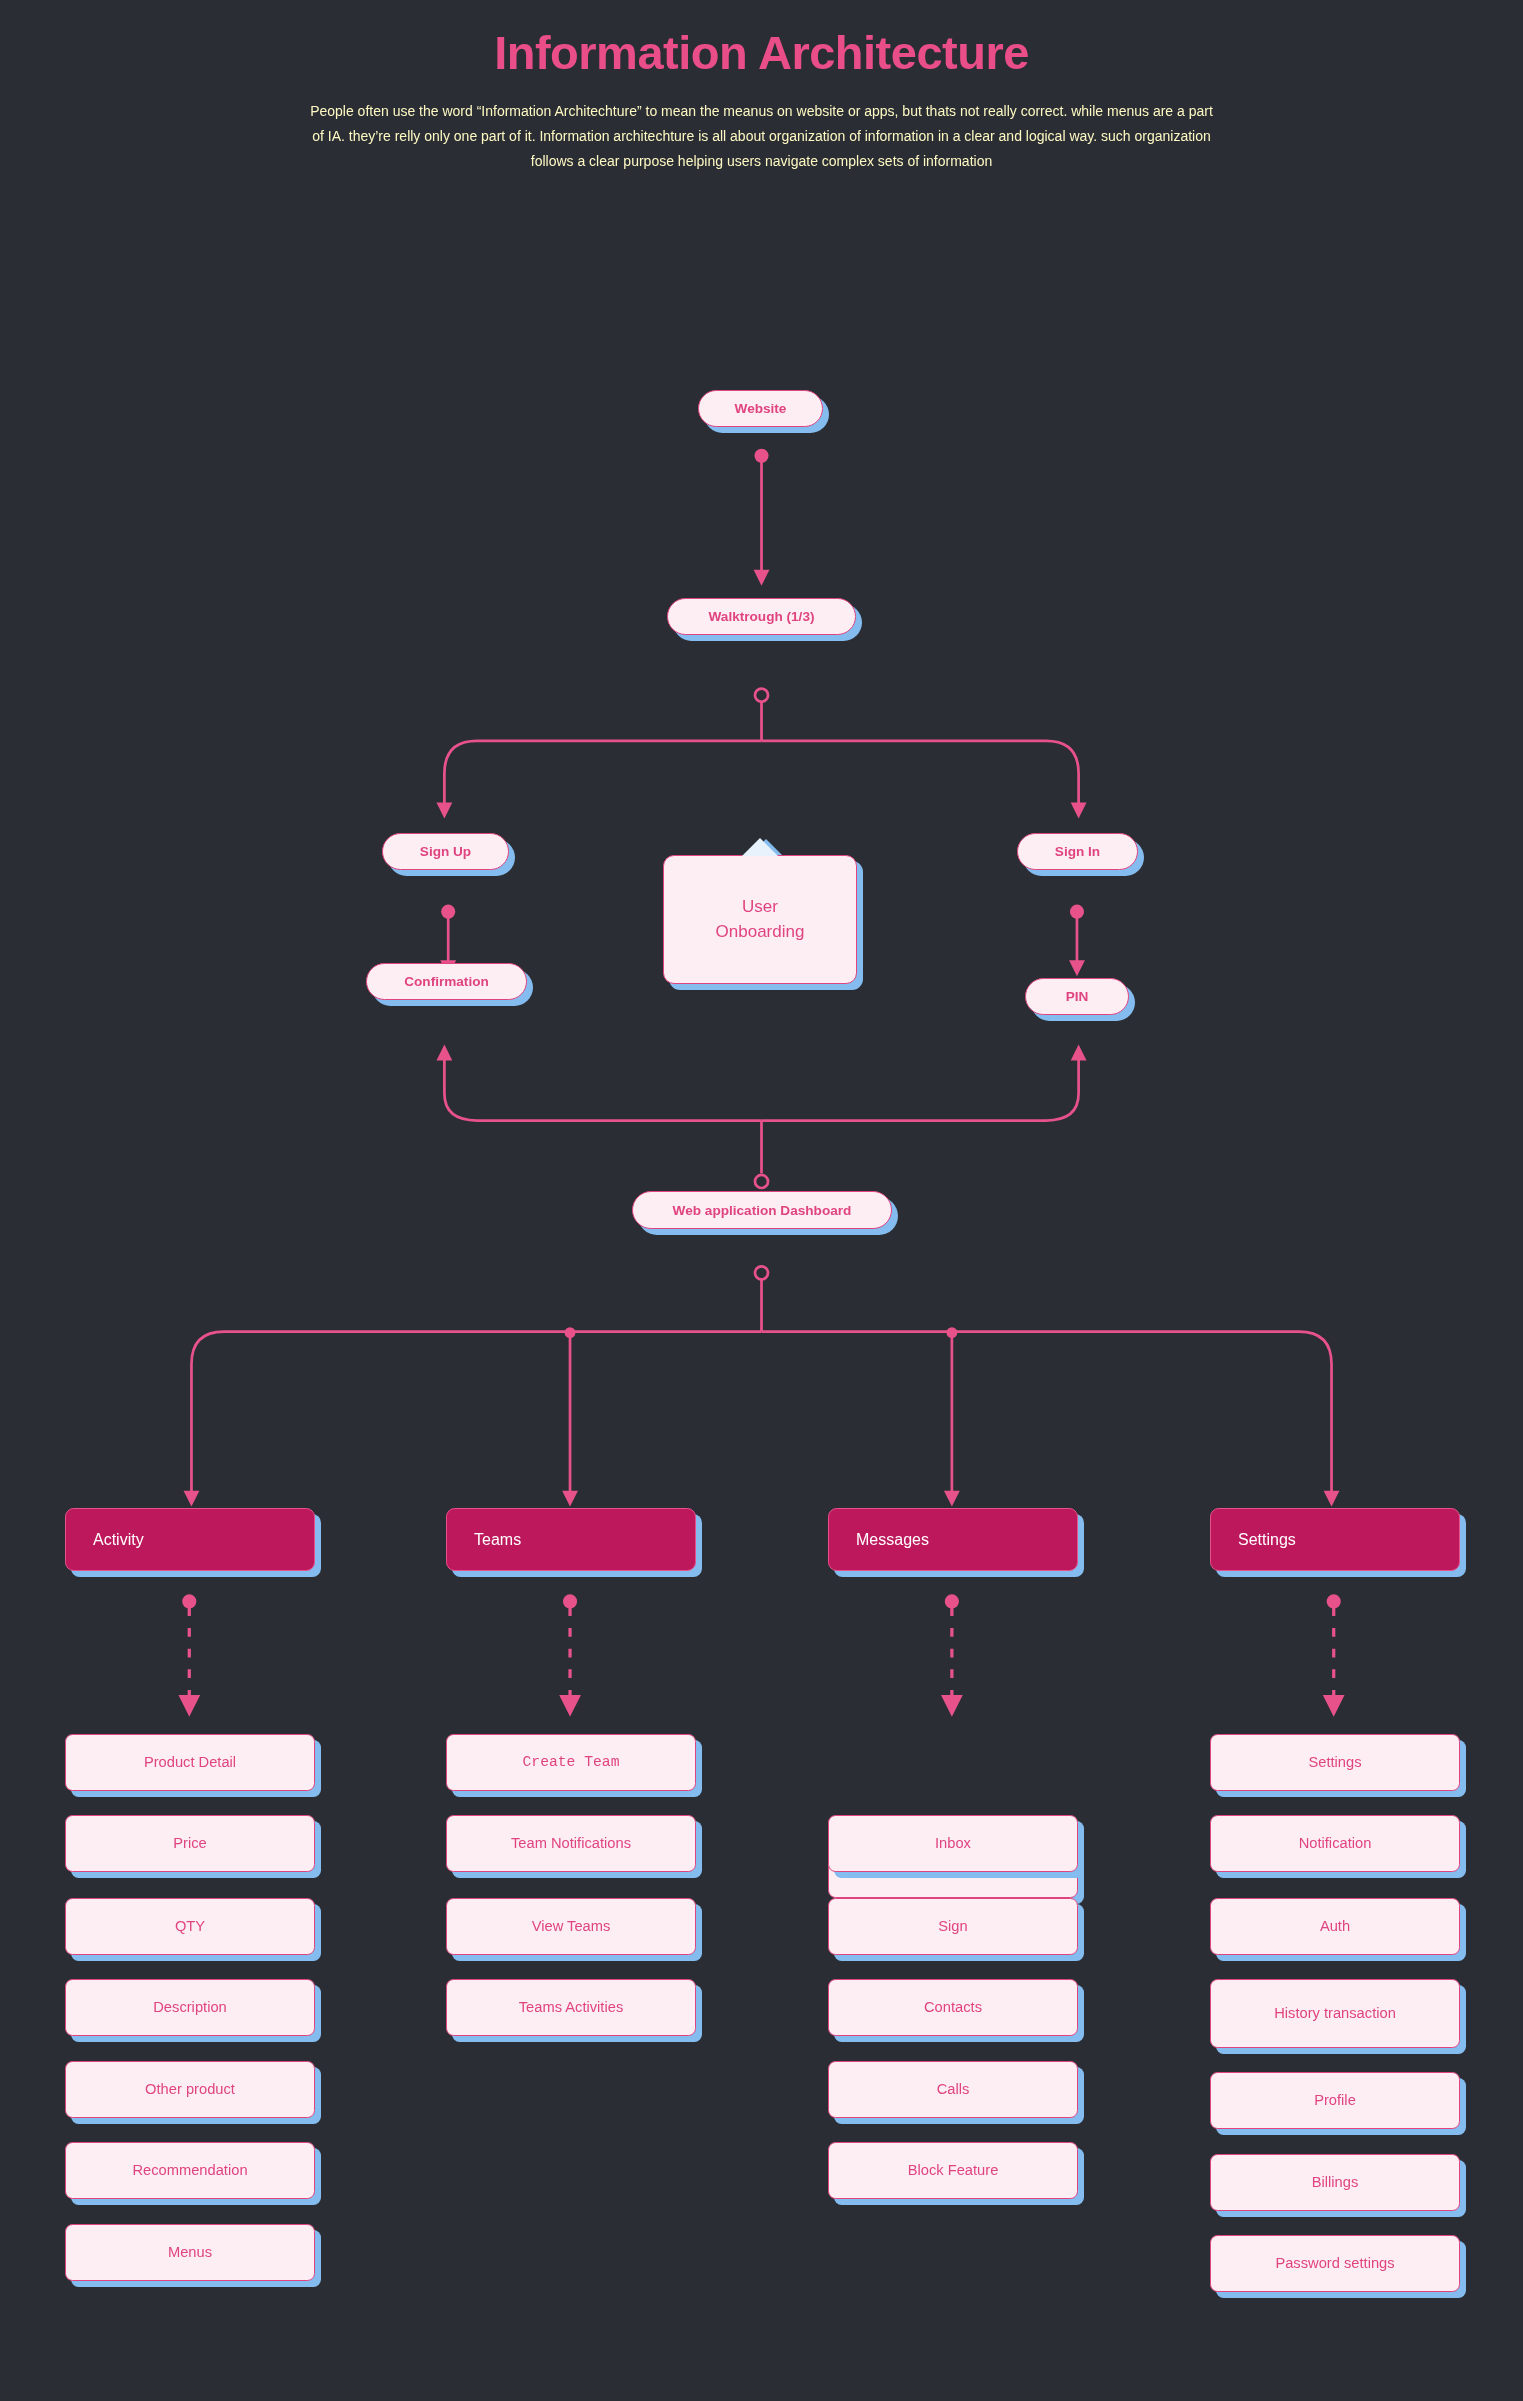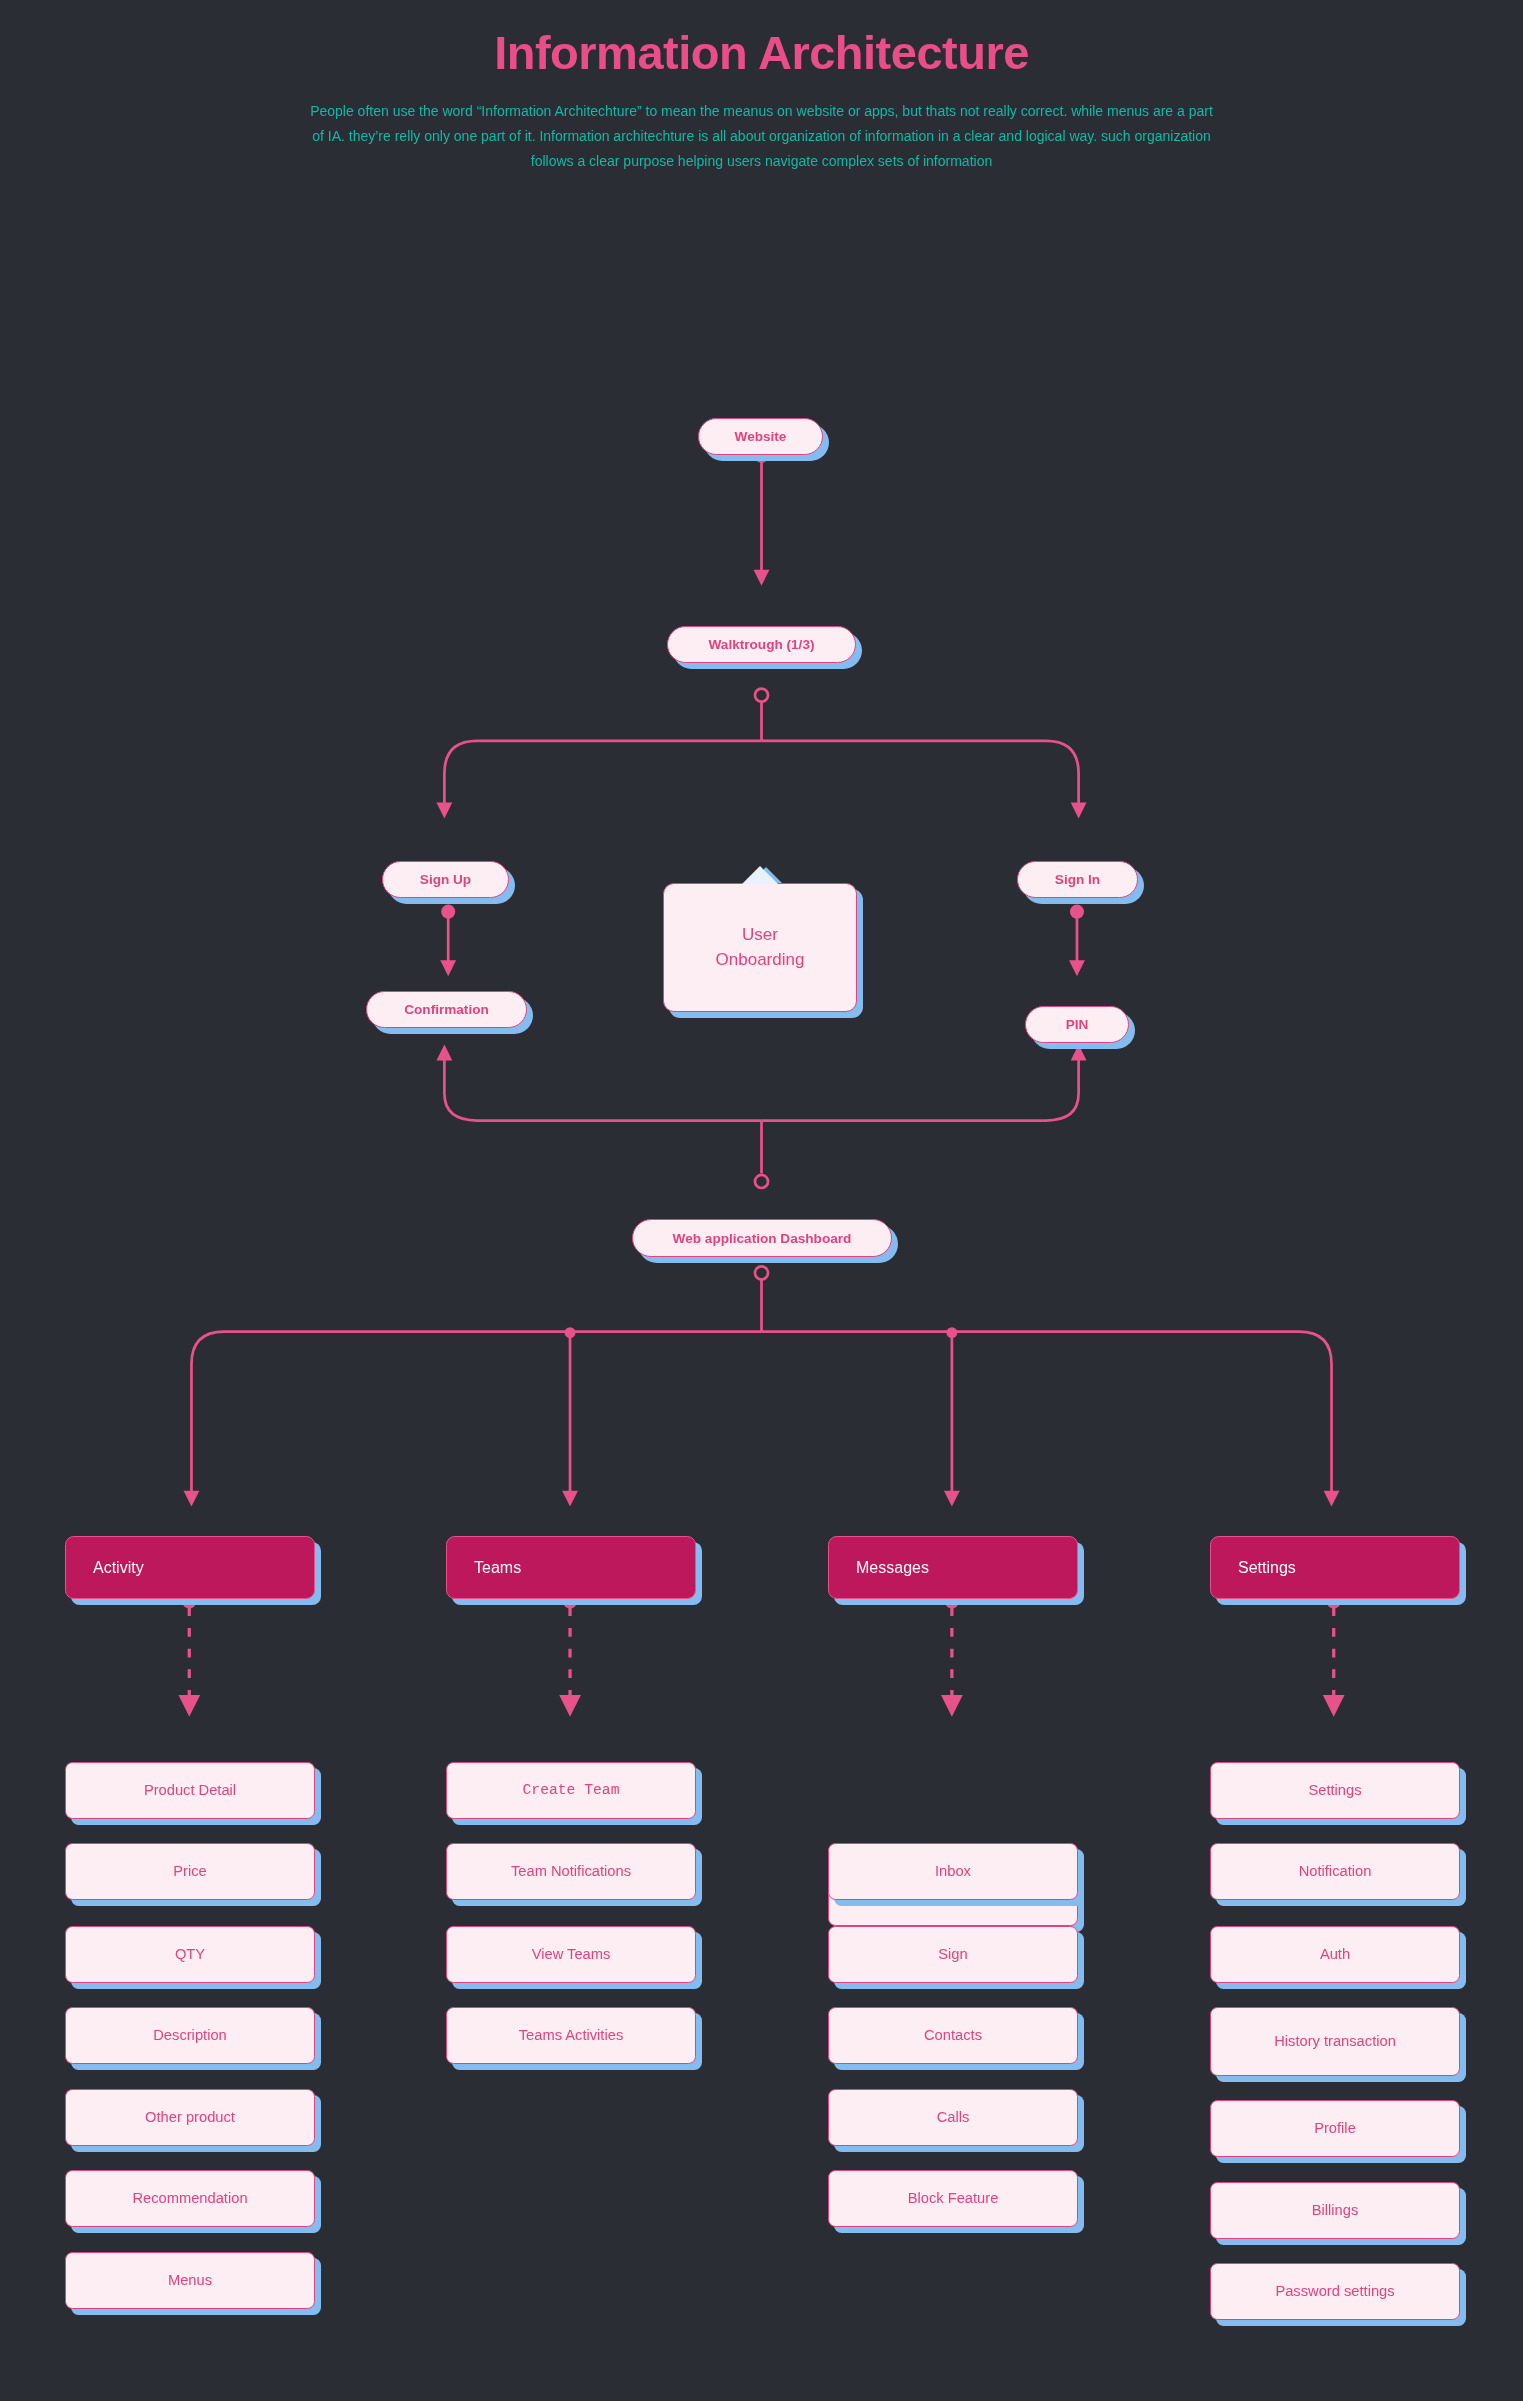--- a/index.html
+++ b/index.html
@@ -26,21 +26,21 @@
     font-weight: bold;
     color: #ea4e88;
     letter-spacing: -0.5px;
     line-height: 1.05;
   }
   #page-description {
     margin: 22px auto 0;
     width: 903px;
     font-size: 14px;
     line-height: 1.78;
-    color: #14b8a6;
+    color: #fef9c3;
     font-weight: 400;
   }
 
   
   #diagram {
     position: absolute;
     top: 0; left: 0;
     width: 1523px;
     height: 2401px;
   }
@@ -52,21 +52,20 @@
   }
 
   
   .node {
     position: absolute;
     display: flex;
     align-items: center;
     justify-content: center;
     text-align: center;
     z-index: 5;
-    margin-top: 28px;
   }
   .node .face {
     position: relative;
     width: 100%;
     height: 100%;
     display: flex;
     align-items: center;
     justify-content: center;
     background: #fdeef4;
     border: 1.6px solid #e0447f;

